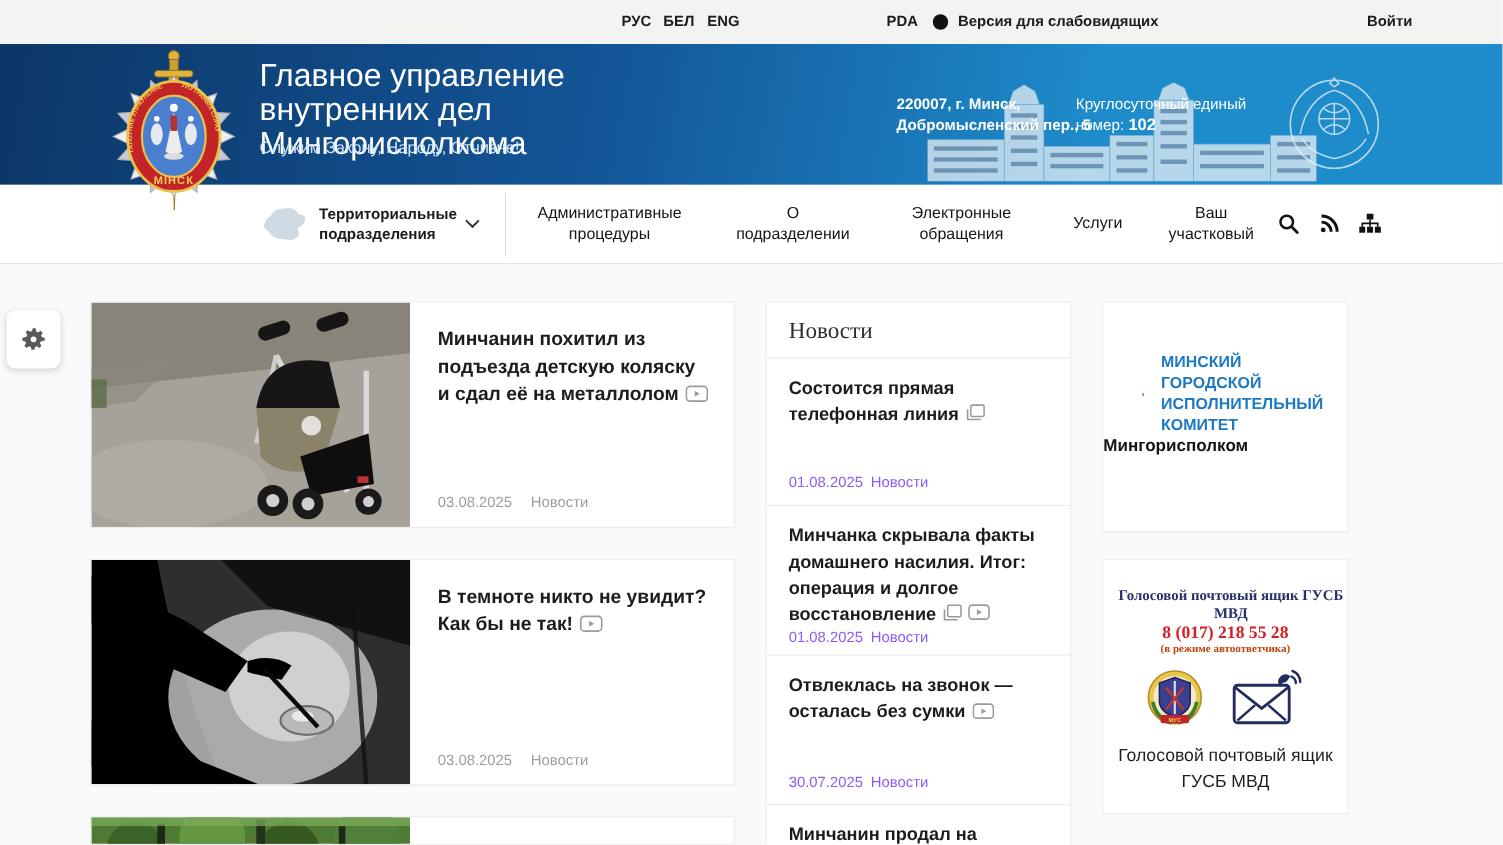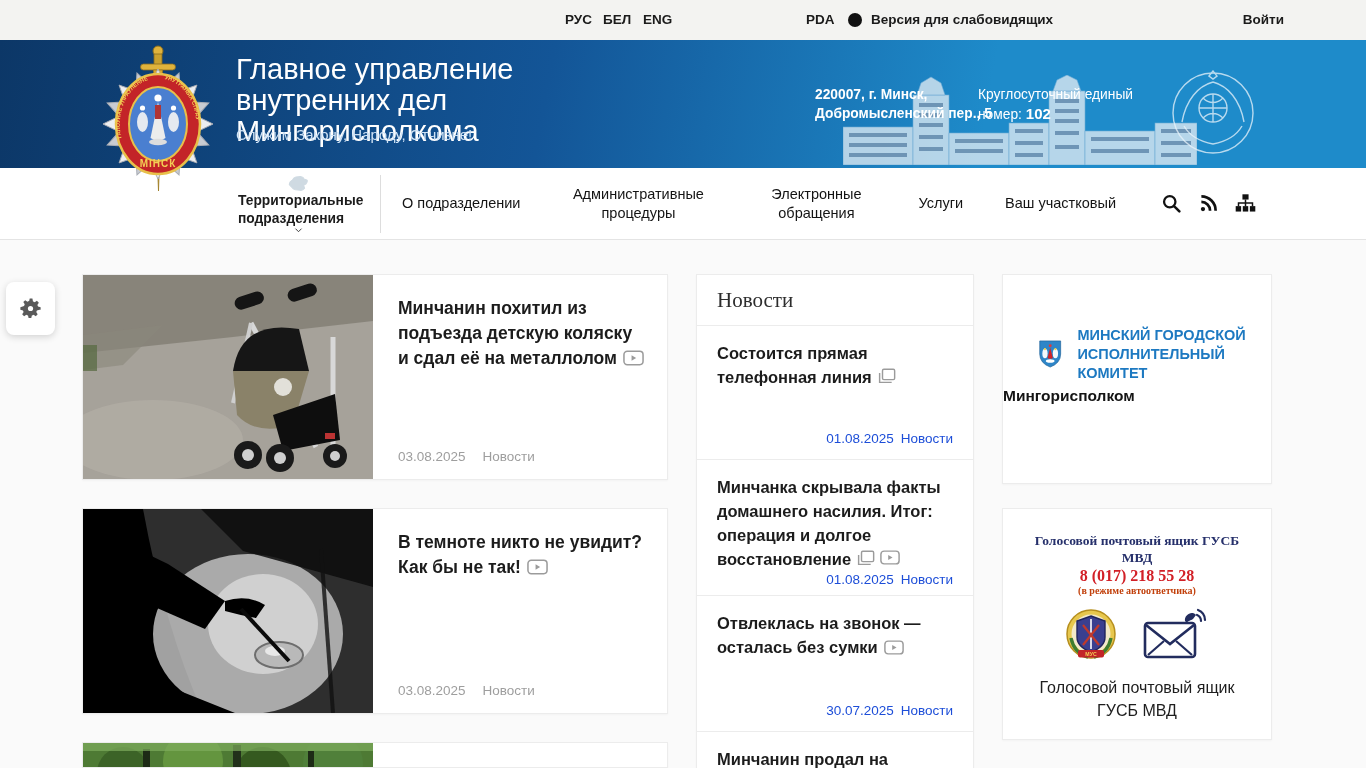--- a/index.html
+++ b/index.html
@@ -26,21 +26,21 @@
   .slogan{position:absolute;left:236px;top:86px;color:#cfe3f6;font-size:15px;}
   .addr{position:absolute;left:815px;top:45px;color:#fff;font-size:13.8px;font-weight:700;line-height:19px;z-index:6;}
   .hotline{position:absolute;left:978px;top:45px;color:#fff;font-size:13.8px;font-weight:400;line-height:19px;z-index:6;}
   .hotline b{font-size:15px;}
   .cityscape{position:absolute;left:843px;bottom:3px;width:354px;height:90px;z-index:3;}
   .state-emblem{position:absolute;left:1170px;top:30px;width:86px;height:86px;z-index:3;opacity:.75;}
 
   
   .navbar{position:relative;height:72px;background:#fff;border-bottom:1px solid #e4e4e4;
     display:flex;align-items:center;padding-left:238px;box-sizing:border-box;font-size:14.5px;}
-  .terr{display:flex;align-items:center;gap:0;padding-right:22px;border-right:1px solid #ddd;height:58px;cursor:pointer;flex-direction:column;}
+  .terr{display:flex;align-items:center;gap:12px;padding-right:22px;border-right:1px solid #ddd;height:58px;cursor:pointer;}
   .terr-label{font-weight:700;width:120px;line-height:18px;font-size:13.8px;}
   .nav-links{display:flex;align-items:center;text-align:center;}
   .nav-link{padding:0 21px;line-height:19px;cursor:pointer;color:#141414;}
   .nav-link.narrow{max-width:152px;}
   .nav-link.narrow2{max-width:120px;}
   .nav-icons{margin-left:auto;display:flex;align-items:center;gap:17px;padding-right:110px;}
   .nav-icons .nicon{cursor:pointer;display:flex;}
 
   
   .content{width:1202px;margin:34px auto 0;display:flex;gap:28px;align-items:flex-start;}
@@ -56,23 +56,23 @@
   .meta{position:absolute;left:25px;bottom:15px;color:#9e9e9e;font-size:13.5px;display:flex;gap:17px;}
   .partial-card{height:26px;overflow:hidden;margin-bottom:0;}
   .partial-card .ncbody{padding-top:20px;}
 
   .col-mid{width:278px;flex:none;}
   .panel-head{padding:13px 20px 12px;font-family:"Liberation Serif",serif;font-size:21px;color:#2d2d2d;border-bottom:1px solid #ececec;}
   .panel-item{padding:16px 20px 13px;border-bottom:1px solid #ececec;display:flex;flex-direction:column;
     justify-content:space-between;box-sizing:border-box;}
   .pi-1{height:134px;}.pi-2{height:136px;}.pi-3{height:136px;}.pi-4{height:120px;border-bottom:none;}
   .item-title{font-size:16.5px;font-weight:700;line-height:1.45;color:#1c1c1c;cursor:pointer;}
-  .item-meta{color:#1d4ed8;font-size:13.5px;display:flex;gap:7px;justify-content:flex-end;}
-
-  .col-right{width:270px;flex:none;}
+  .item-meta{color:#8b5cf6;font-size:13.5px;display:flex;gap:7px;}
+
+  .col-right{width:224px;flex:none;}
   .w1{height:210px;margin-bottom:24px;padding-top:46px;cursor:pointer;}
   .org-row{display:flex;align-items:center;gap:15px;padding:0 22px 0 35px;}
   .org-name{color:#1d79c1;font-weight:700;font-size:14.5px;line-height:19px;}
   .w1-caption{font-weight:700;font-size:15.5px;color:#141414;}
   .w2{height:232px;padding-top:23px;text-align:center;cursor:pointer;}
   .gusb-title{font-family:"Liberation Serif",serif;font-weight:700;color:#26306b;font-size:13.5px;line-height:17px;width:232px;margin:0 auto;}
   .gusb-phone{color:#d22027;font-family:"Liberation Serif",serif;font-weight:700;font-size:16px;margin-top:1px;}
   .gusb-note{font-family:"Liberation Serif",serif;font-weight:700;color:#c2410c;font-size:10px;}
   .gusb-icons{display:flex;justify-content:center;gap:26px;margin-top:11px;align-items:center;}
   .gusb-caption{margin:15px auto 0;font-size:16px;line-height:23px;color:#1e1e1e;font-weight:500;width:220px;}
@@ -192,22 +192,22 @@
   <div class="terr">
     <svg width="40" height="34" viewBox="0 0 40 34">
       <path d="M9 10 Q11 5 16 4 L25 3 Q31 4 32 8 L38 10 Q39 15 36 17 L31 20 L33 26 Q29 31 24 30 L15 29 Q10 28 8 24 L3 19 Q3 13 9 10 Z" fill="#cfdae2" stroke="#cfdae2" stroke-width="2" stroke-linejoin="round"></path>
     </svg>
     <span class="terr-label">Территориальные подразделения</span>
     <svg width="15" height="9" viewBox="0 0 16 10">
       <path d="M2 2l6 6 6-6" stroke="#333" stroke-width="2" fill="none" stroke-linecap="round"></path>
     </svg>
   </div>
   <div class="nav-links">
+    <span class="nav-link narrow">Административные процедуры</span>
     <span class="nav-link">О подразделении</span>
-    <span class="nav-link narrow">Административные процедуры</span>
     <span class="nav-link narrow2">Электронные обращения</span>
     <span class="nav-link">Услуги</span>
     <span class="nav-link">Ваш участковый</span>
   </div>
   <div class="nav-icons">
     <span class="nicon">
       <svg width="21" height="21" viewBox="0 0 24 24">
           <circle cx="10" cy="10" r="6.5" fill="none" stroke="#111" stroke-width="2.6"></circle>
           <line x1="15.2" y1="15.2" x2="21" y2="21" stroke="#111" stroke-width="2.9" stroke-linecap="round"></line>
         </svg>

